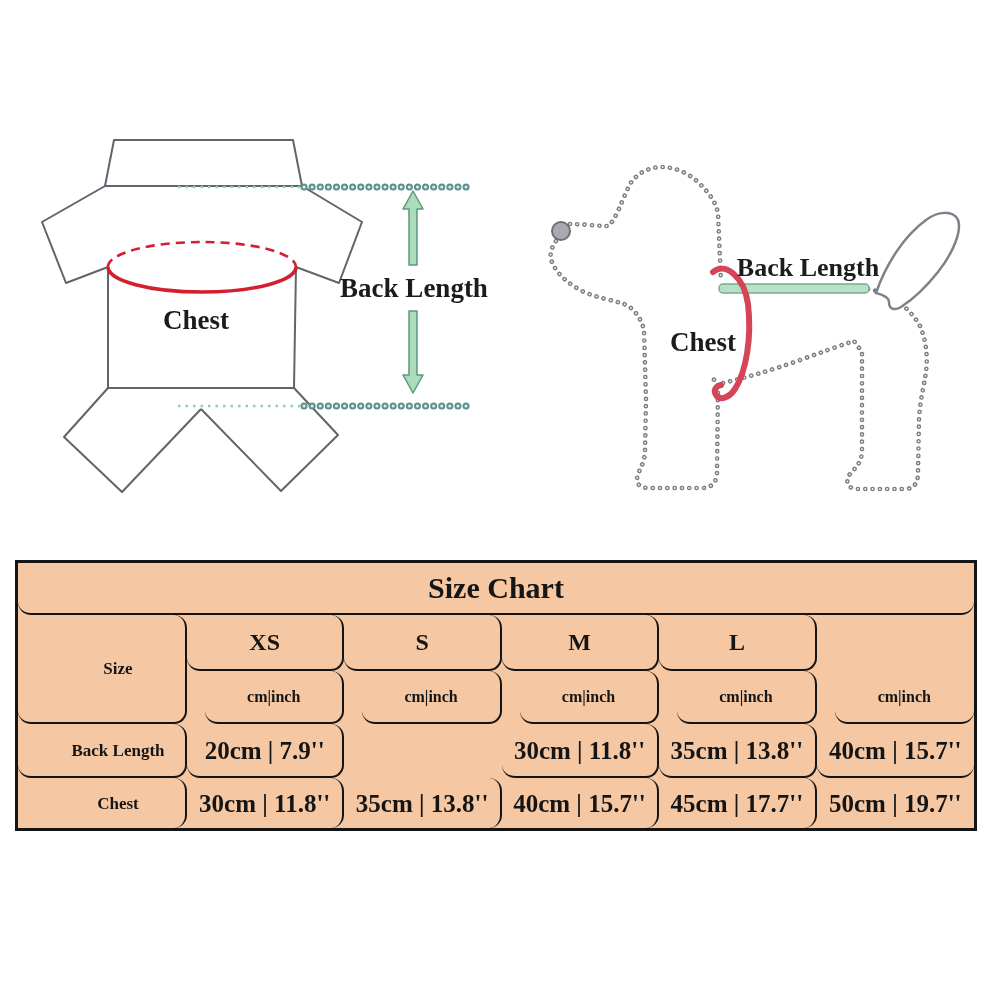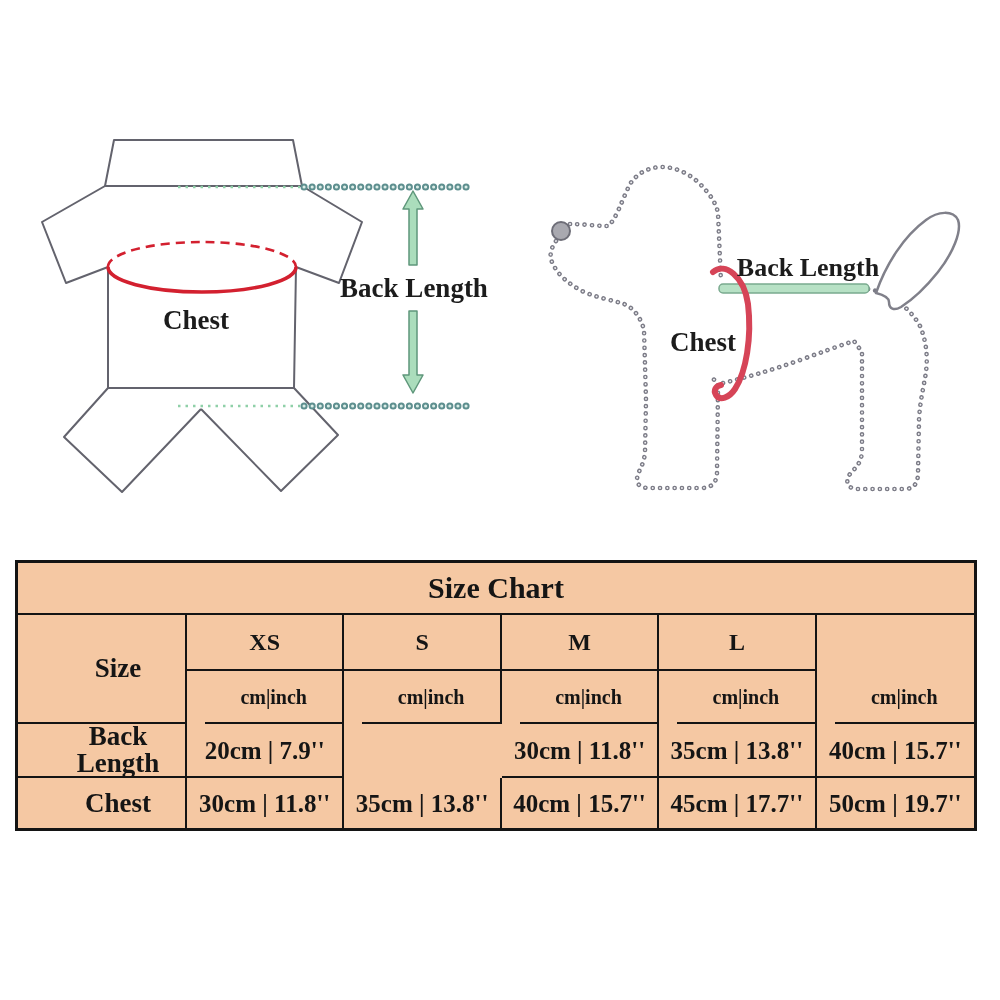--- a/index.html
+++ b/index.html
@@ -9,27 +9,27 @@
   .svg-label{font-family:"Liberation Serif",serif;font-weight:bold;fill:#1c1c1c;}
 
   
   .size-table{position:absolute;left:15px;top:560px;width:962px;height:271px;
               box-sizing:border-box;background:#f5c8a3;border:3px solid #141414;
               display:grid;grid-template-columns:169px repeat(5,1fr);
               grid-template-rows:52px 56px 53px 54px 1fr;
               font-weight:bold;color:#151515;}
   .cell{display:flex;align-items:center;justify-content:center;
         border-right:2px solid #141414;border-bottom:2px solid #141414;
-        font-size:25px;line-height:1;}
+        font-size:25px;line-height:1;border-radius:13px;}
   .cell.no-r{border-right:none;}
   .cell.no-b{border-bottom:none;}
   .cell.title{font-size:30px;}
   .cell.colhead{font-size:24px;}
-  .cell.unit{font-size:20px;margin-left:18px;}
-  .cell.rowlabel{font-size:27px;padding-left:33px;}
+  .cell.unit{font-size:16px;margin-left:18px;}
+  .cell.rowlabel{font-size:17px;padding-left:33px;}
 </style>
 </head>
 <body>
 
 <div class="screenshot">
 
   <svg class="diagram-svg" width="1000" height="545" viewBox="0 0 1000 545">
 
     <g fill="none" stroke="#63636d" stroke-width="2" stroke-linejoin="round">
 

